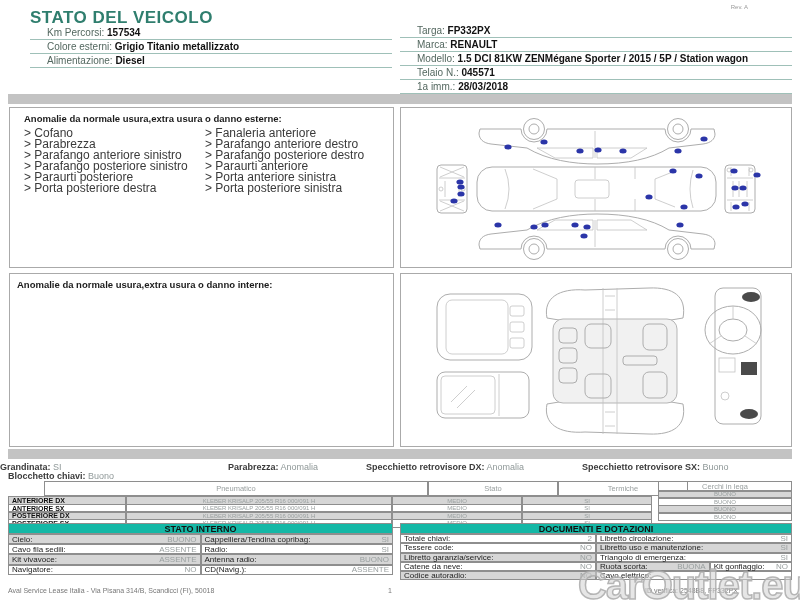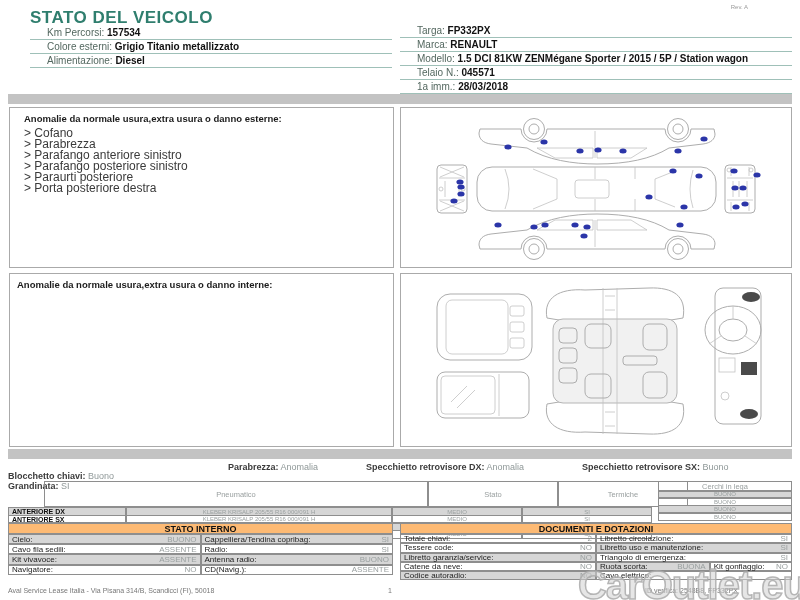--- a/index.html
+++ b/index.html
@@ -35,30 +35,30 @@
   .statline { position:absolute; font-size:9px; }
   .statline .lab { font-weight:bold; color:#3b3b3b; }
   .statline .val { color:#8f9898; }
   
   .tyretab { position:absolute; top:481px; font-size:7px; border-collapse:collapse; }
   .tcell { border:1px solid #8e8e8e; display:flex; align-items:center; }
   #tyre-main { left:8px; width:644px; }
   #tyre-rim { left:658px; width:134px; }
   .trow { display:grid; height:7.6px; }
   #tyre-main .trow { grid-template-columns:118px 266px 130px 130px; }
-  #tyre-main .thead { grid-template-columns:384px 130px 130px; height:26px;padding-left:36px; }
+  #tyre-main .thead { grid-template-columns:384px 130px 130px; height:15px;padding-left:36px; }
   .thead .tcell { justify-content:center; color:#9aa0a0; font-size:7.5px; }
   .pos { font-weight:bold; color:#111; padding-left:3px; }
   .spec, .mid { justify-content:center; color:#9aa0a0; font-size:6px; }
   .striped { background:#d6d6d6; }
   #tyre-rim .trow { grid-template-columns:134px; }
   #tyre-rim .thead { height:9px; }
   
   .btable { position:absolute; top:523px; font-size:8px; }
-  .bhead { background:#fdba74; border:1px solid #8e8e8e; text-align:center;
+  .bhead { background:#14b8a6; border:1px solid #8e8e8e; text-align:center;
     font-weight:bold; font-size:9px; color:#111; height:11px; line-height:11px; }
   .brow { display:grid; grid-template-columns:50% 50%; }
   .bcell { border:1px solid #8e8e8e; display:flex; justify-content:space-between;
     align-items:center; padding:0 3px; height:10.2px; }
   .bcell .lab { color:#222; }
   .bcell .val { color:#9aa0a0; }
   #tab-int { left:8px; width:385px; }
   #tab-doc { left:400px; width:392px; }
   #tab-doc .bcell { height:9.3px; }
   .splitcell { display:grid; grid-template-columns:58% 42%; }
@@ -95,20 +95,28 @@
   <div class="panel" style="left:9px; top:107px; width:385px; height:161px;padding-left:7px;">
     <div class="ptitle">Anomalie da normale usura,extra usura o danno esterne:</div>
     <div class="anlist">
       <div class="col">
         <div class="itm">Cofano</div>
         <div class="itm">Parabrezza</div>
         <div class="itm">Parafango anteriore sinistro</div>
         <div class="itm">Parafango posteriore sinistro</div>
         <div class="itm">Paraurti posteriore</div>
         <div class="itm">Porta posteriore destra</div>
+      </div>
+      <div class="col">
+        <div class="itm">Fanaleria anteriore</div>
+        <div class="itm">Parafango anteriore destro</div>
+        <div class="itm">Parafango posteriore destro</div>
+        <div class="itm">Paraurti anteriore</div>
+        <div class="itm">Porta anteriore sinistra</div>
+        <div class="itm">Porta posteriore sinistra</div>
       </div>
     </div>
   </div>
 
   <div class="panel" style="left:400px; top:107px; width:392px; height:161px;">
     <svg width="390" height="159" viewBox="0 0 390 159">
 
       <g transform="translate(74,56) scale(1,-1)">
         <path class="ln" d="M4,31 C4,25 8,21 16,20 L52,16 C72,4 98,0 122,0 C152,0 176,5 194,16 L228,20 C236,21 240,25 240,30 L239,35 L216,35 A13,13 0 1 0 190,35 L72,35 A13,13 0 1 0 46,35 L5,35 Z"></path>
         <circle class="ln" cx="59" cy="35" r="10.5"></circle>
@@ -224,21 +232,21 @@
         <rect class="lnt" x="16" y="70" width="16" height="14"></rect>
         <rect class="dk" x="38" y="74" width="16" height="13"></rect>
         <circle class="lnt" cx="22" cy="108" r="4"></circle>
         <ellipse class="dk" cx="46" cy="126" rx="9" ry="5"></ellipse>
       </g>
     </svg>
   </div>
 
   <div class="graybar" style="top:449px;"></div>
 
-  <div class="statline" style="left:8px; top:462px;margin-top:19px;"><span class="lab">Grandinata:</span> <span class="val">SI</span></div>
+  <div class="statline" style="left:0; top:462px;"><span class="lab">Grandinata:</span> <span class="val">SI</span></div>
   <div class="statline" style="left:228px; top:462px;"><span class="lab">Parabrezza:</span> <span class="val">Anomalia</span></div>
   <div class="statline" style="left:366px; top:462px;"><span class="lab">Specchietto retrovisore DX:</span> <span class="val">Anomalia</span></div>
   <div class="statline" style="left:582px; top:462px;"><span class="lab">Specchietto retrovisore SX:</span> <span class="val">Buono</span></div>
   <div class="statline" style="left:8px; top:471px;"><span class="lab">Blocchetto chiavi:</span> <span class="val">Buono</span></div>
 
   <div id="tyre-main" class="tyretab">
     <div class="trow thead">
       <div class="tcell">Pneumatico</div>
       <div class="tcell">Stato</div>
       <div class="tcell">Termiche</div>

